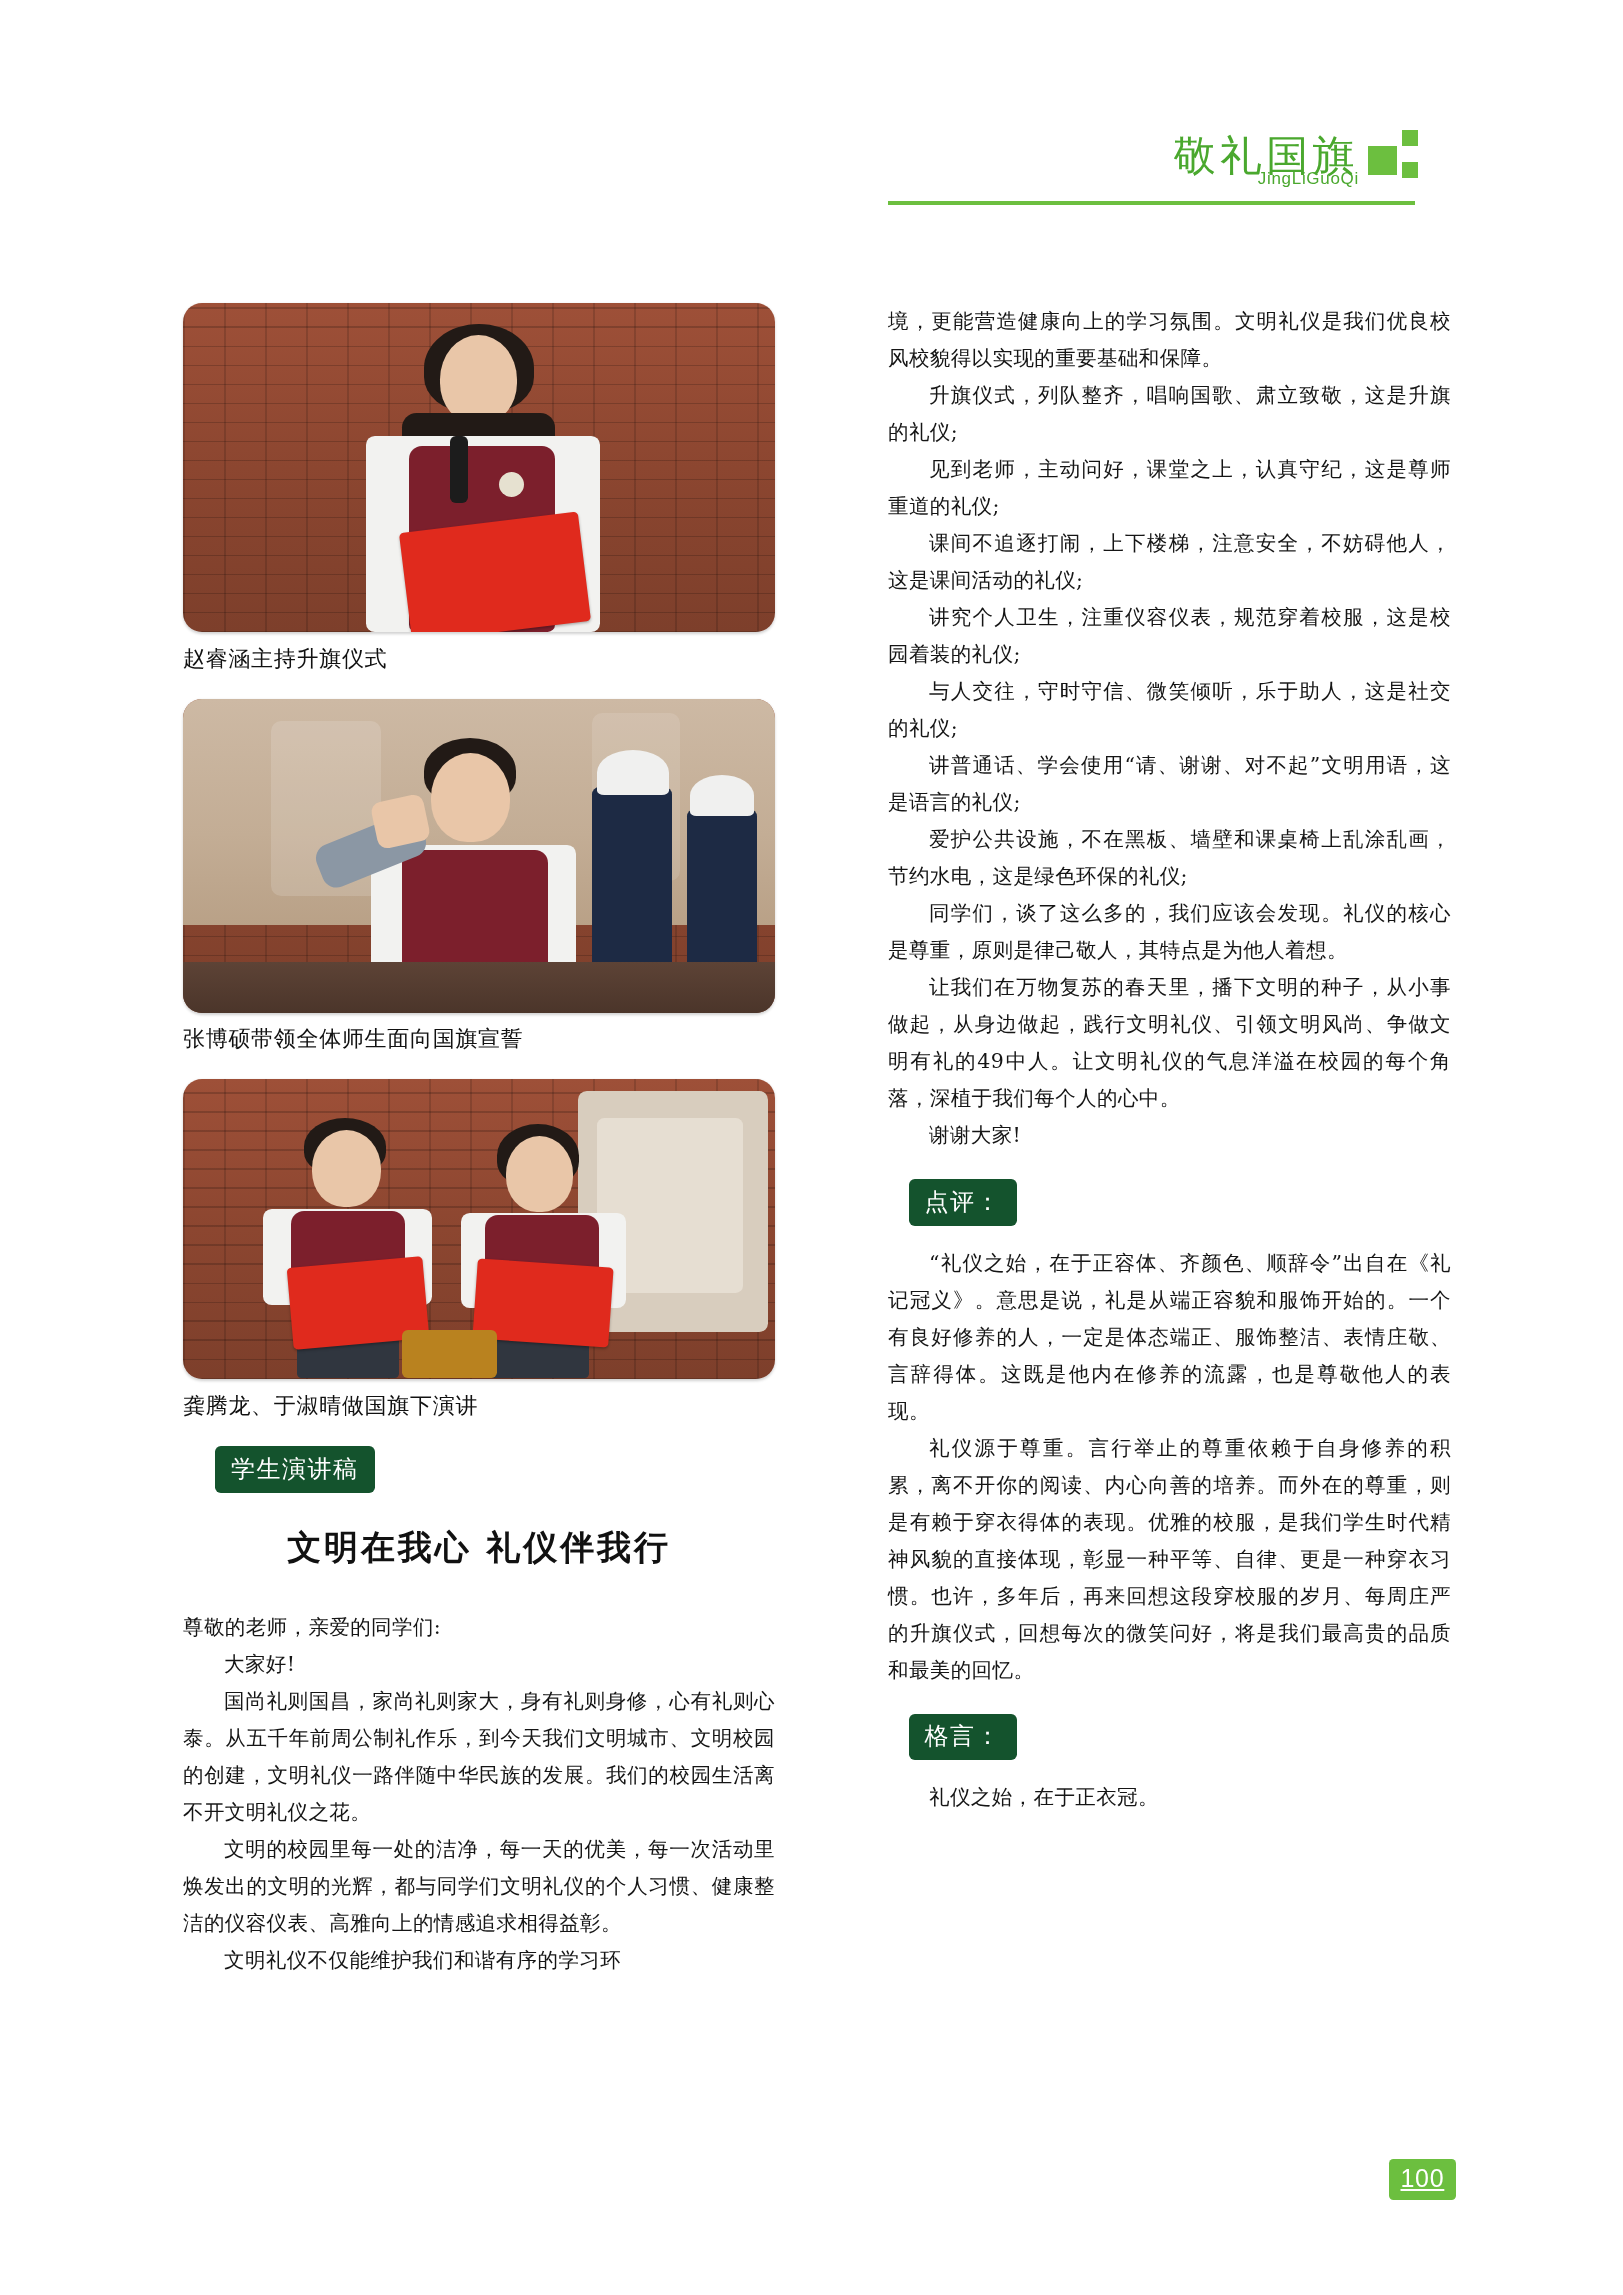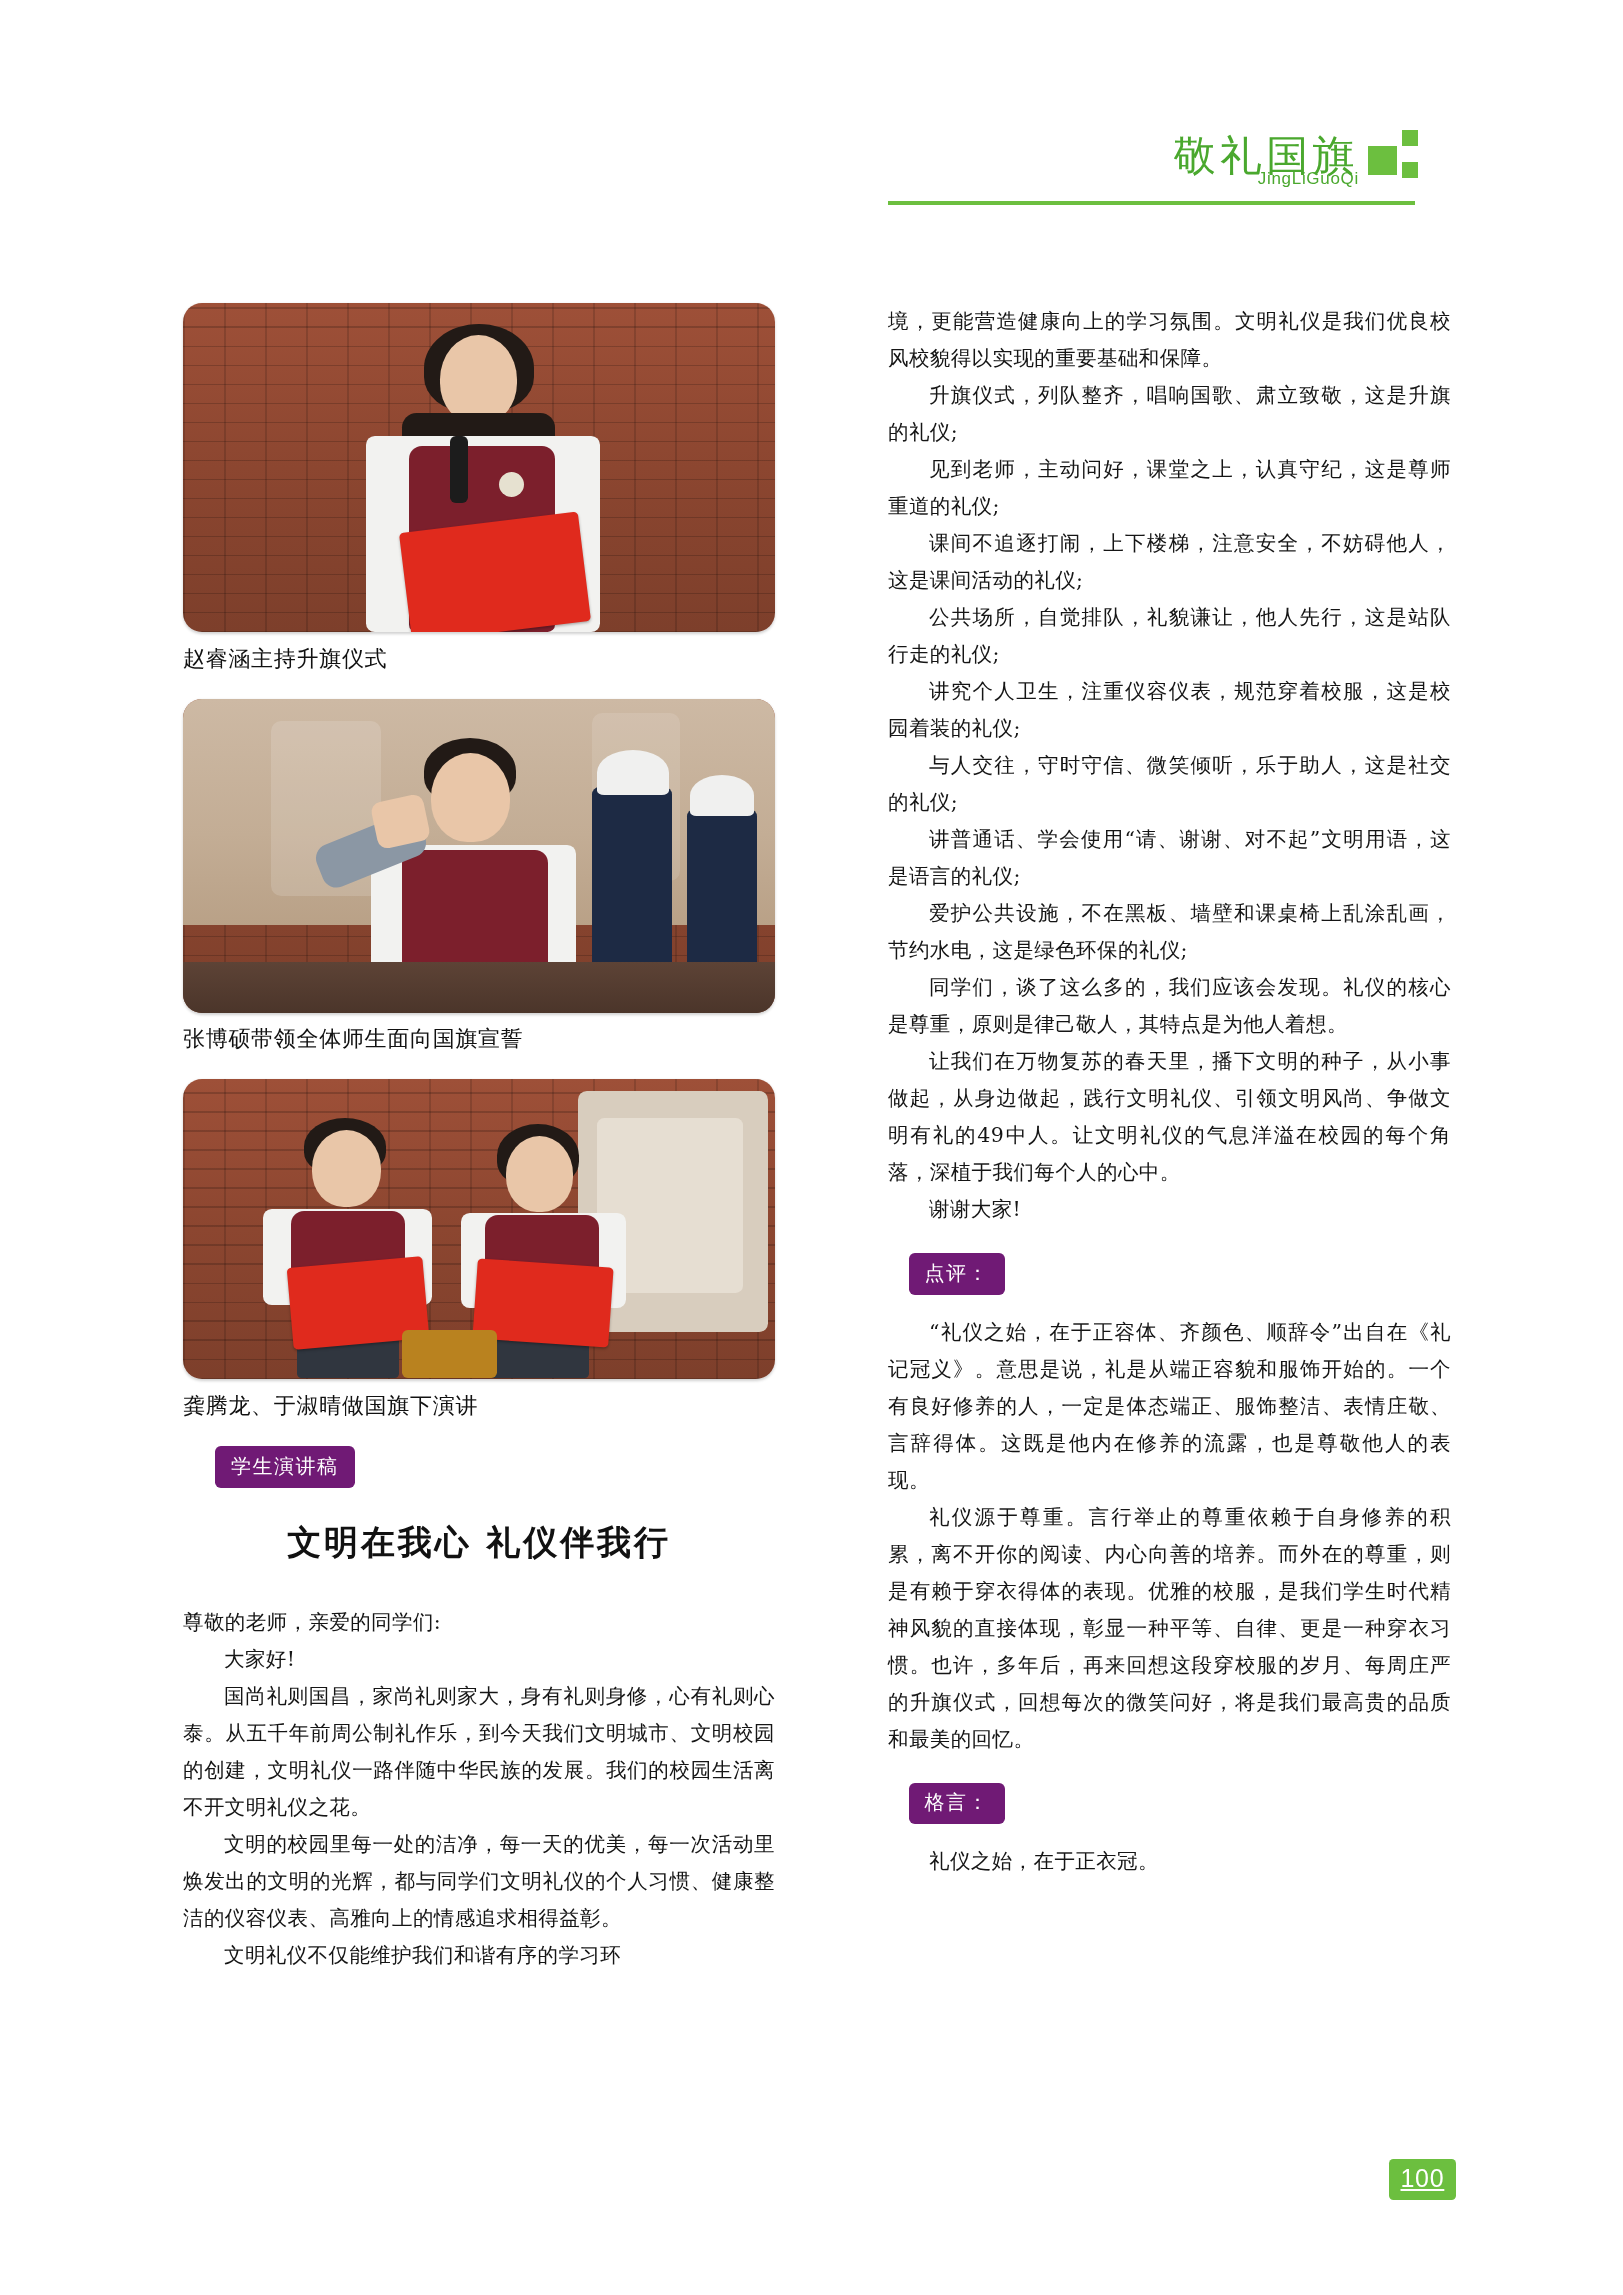--- a/index.html
+++ b/index.html
@@ -89,24 +89,24 @@
     width:592px;
     font-family:"DejaVu Sans", sans-serif;
     font-size:22px;
     color:#111;
     margin:11.7px 0 25px 0;
     letter-spacing:0.7px;
   }
 
   .tag {
     display:inline-block;
-    background:#701a75;
+    background:#14532d;
     color:#ffffff;
     font-family:"DejaVu Sans", sans-serif;
-    font-size:20px;
+    font-size:24px;
     padding:6.6px 16px 8px 16px;
     border-radius:5.8px;
     letter-spacing:1.5px;
   }
   .tag-wrap { margin:16px 0 32px 32px; }
 
   .speech-title {
     text-align:center;
     font-family:"DejaVu Serif", serif;
     font-weight:bold;
@@ -234,21 +234,20 @@
       <p class="indent">文明礼仪不仅能维护我们和谐有序的学习环</p>
     </div>
   </div>
 
   <div class="right-col">
     <div class="body-text">
       <p>境，更能营造健康向上的学习氛围。文明礼仪是我们优良校风校貌得以实现的重要基础和保障。</p>
       <p class="indent">升旗仪式，列队整齐，唱响国歌、肃立致敬，这是升旗的礼仪;</p>
       <p class="indent">见到老师，主动问好，课堂之上，认真守纪，这是尊师重道的礼仪;</p>
       <p class="indent">课间不追逐打闹，上下楼梯，注意安全，不妨碍他人，这是课间活动的礼仪;</p>
-      <p class="indent">公共场所，自觉排队，礼貌谦让，他人先行，这是站队行走的礼仪;</p>
       <p class="indent">讲究个人卫生，注重仪容仪表，规范穿着校服，这是校园着装的礼仪;</p>
       <p class="indent">与人交往，守时守信、微笑倾听，乐于助人，这是社交的礼仪;</p>
       <p class="indent">讲普通话、学会使用“请、谢谢、对不起”文明用语，这是语言的礼仪;</p>
       <p class="indent">爱护公共设施，不在黑板、墙壁和课桌椅上乱涂乱画，节约水电，这是绿色环保的礼仪;</p>
       <p class="indent">同学们，谈了这么多的，我们应该会发现。礼仪的核心是尊重，原则是律己敬人，其特点是为他人着想。</p>
       <p class="indent">让我们在万物复苏的春天里，播下文明的种子，从小事做起，从身边做起，践行文明礼仪、引领文明风尚、争做文明有礼的49中人。让文明礼仪的气息洋溢在校园的每个角落，深植于我们每个人的心中。</p>
       <p class="indent">谢谢大家!</p>
     </div>
 
     <div class="tag-right">

